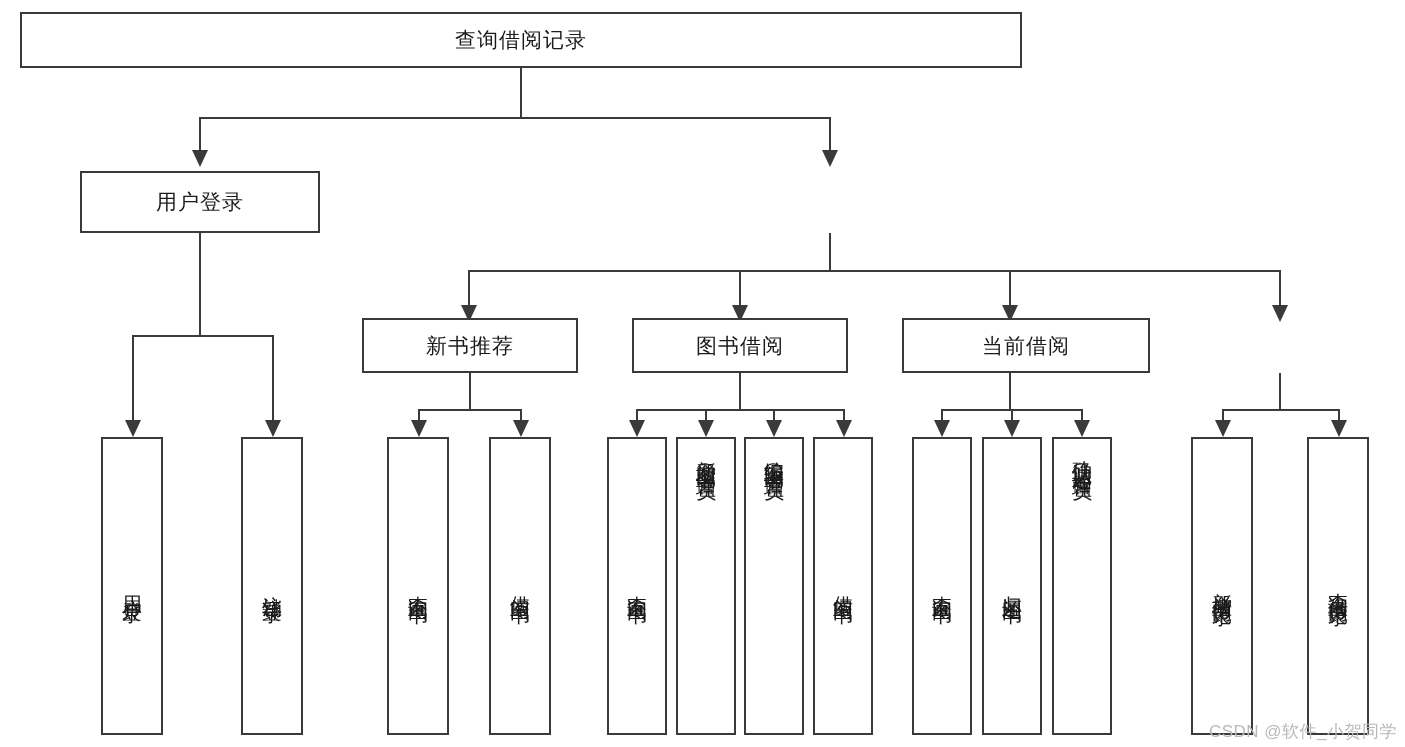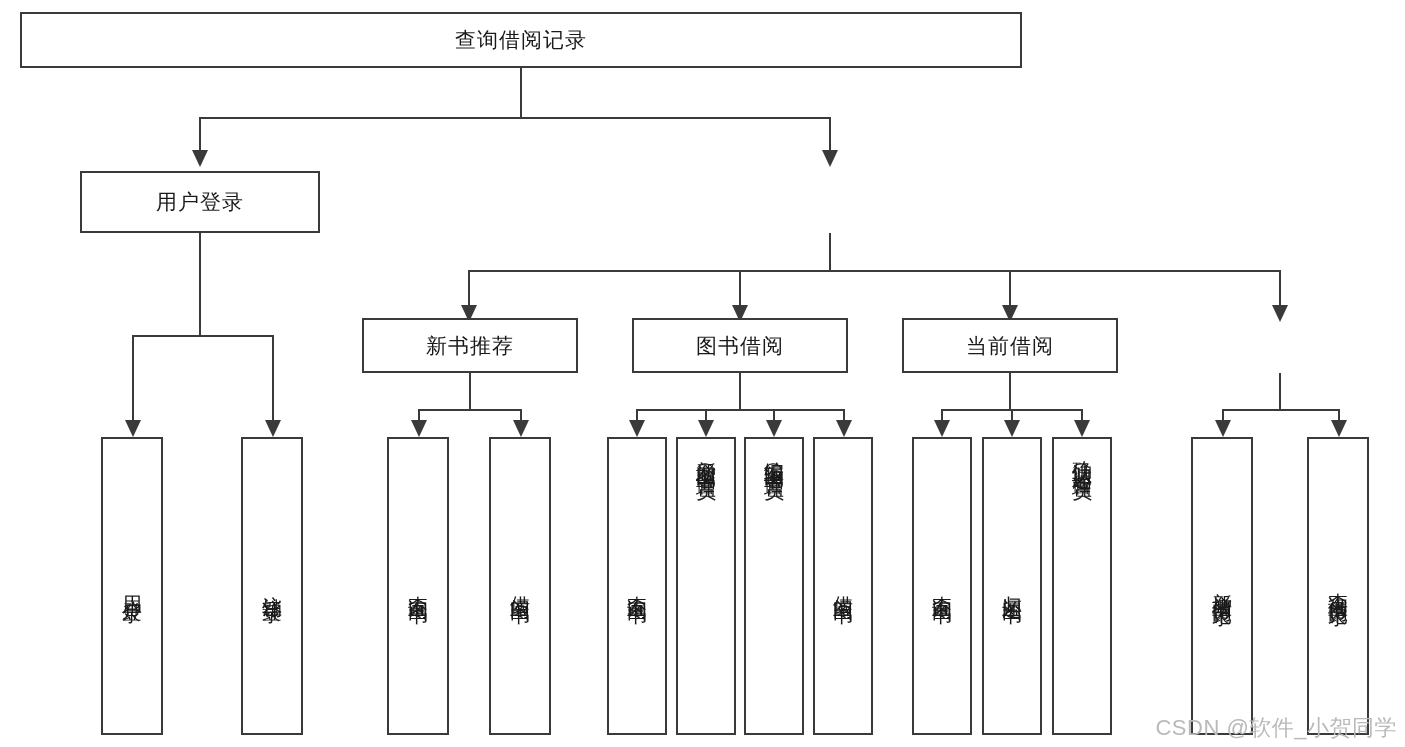--- a/index.html
+++ b/index.html
@@ -64,21 +64,21 @@
     height: 0;
     border-left: 8px solid transparent;
     border-right: 8px solid transparent;
     border-top: 17px solid #3a3a3a;
   }
   
   #watermark {
     position: absolute;
     right: 8px;
     bottom: 4px;
-    font-size: 22px;
+    font-size: 17px;
     color: #b9b9b9;
     letter-spacing: 0.5px;
     white-space: nowrap;
     user-select: none;
   }
 </style>
 </head>
 <body>
 
 <div id="canvas">
@@ -117,21 +117,21 @@
   <div class="arrow" style="left:1002px; top:305px;"></div>
   <div class="ln v" style="left:1279px; top:270px; height:35px;"></div>
   <div class="arrow" style="left:1272px; top:305px;"></div>
 
   <div class="node horiz" style="left:632px; top:318px; width:216px; height:55px;">
     <span>图书借阅</span>
   </div>
   <div class="node horiz" style="left:362px; top:318px; width:216px; height:55px;">
     <span>新书推荐</span>
   </div>
-  <div class="node horiz" style="left:902px; top:318px; width:216px; height:55px;">
+  <div class="node horiz" style="left:902px; top:318px; width:248px; height:55px;">
     <span>当前借阅</span>
   </div>
 
   <div class="ln v" style="left:469px; top:373px; height:36px;"></div>
   <div class="ln h" style="left:418px; top:409px; width:102px; height:2px;"></div>
   <div class="ln v" style="left:418px; top:409px; height:11px;"></div>
   <div class="arrow" style="left:411px; top:420px;"></div>
   <div class="ln v" style="left:520px; top:409px; height:11px;"></div>
   <div class="arrow" style="left:513px; top:420px;"></div>
 

